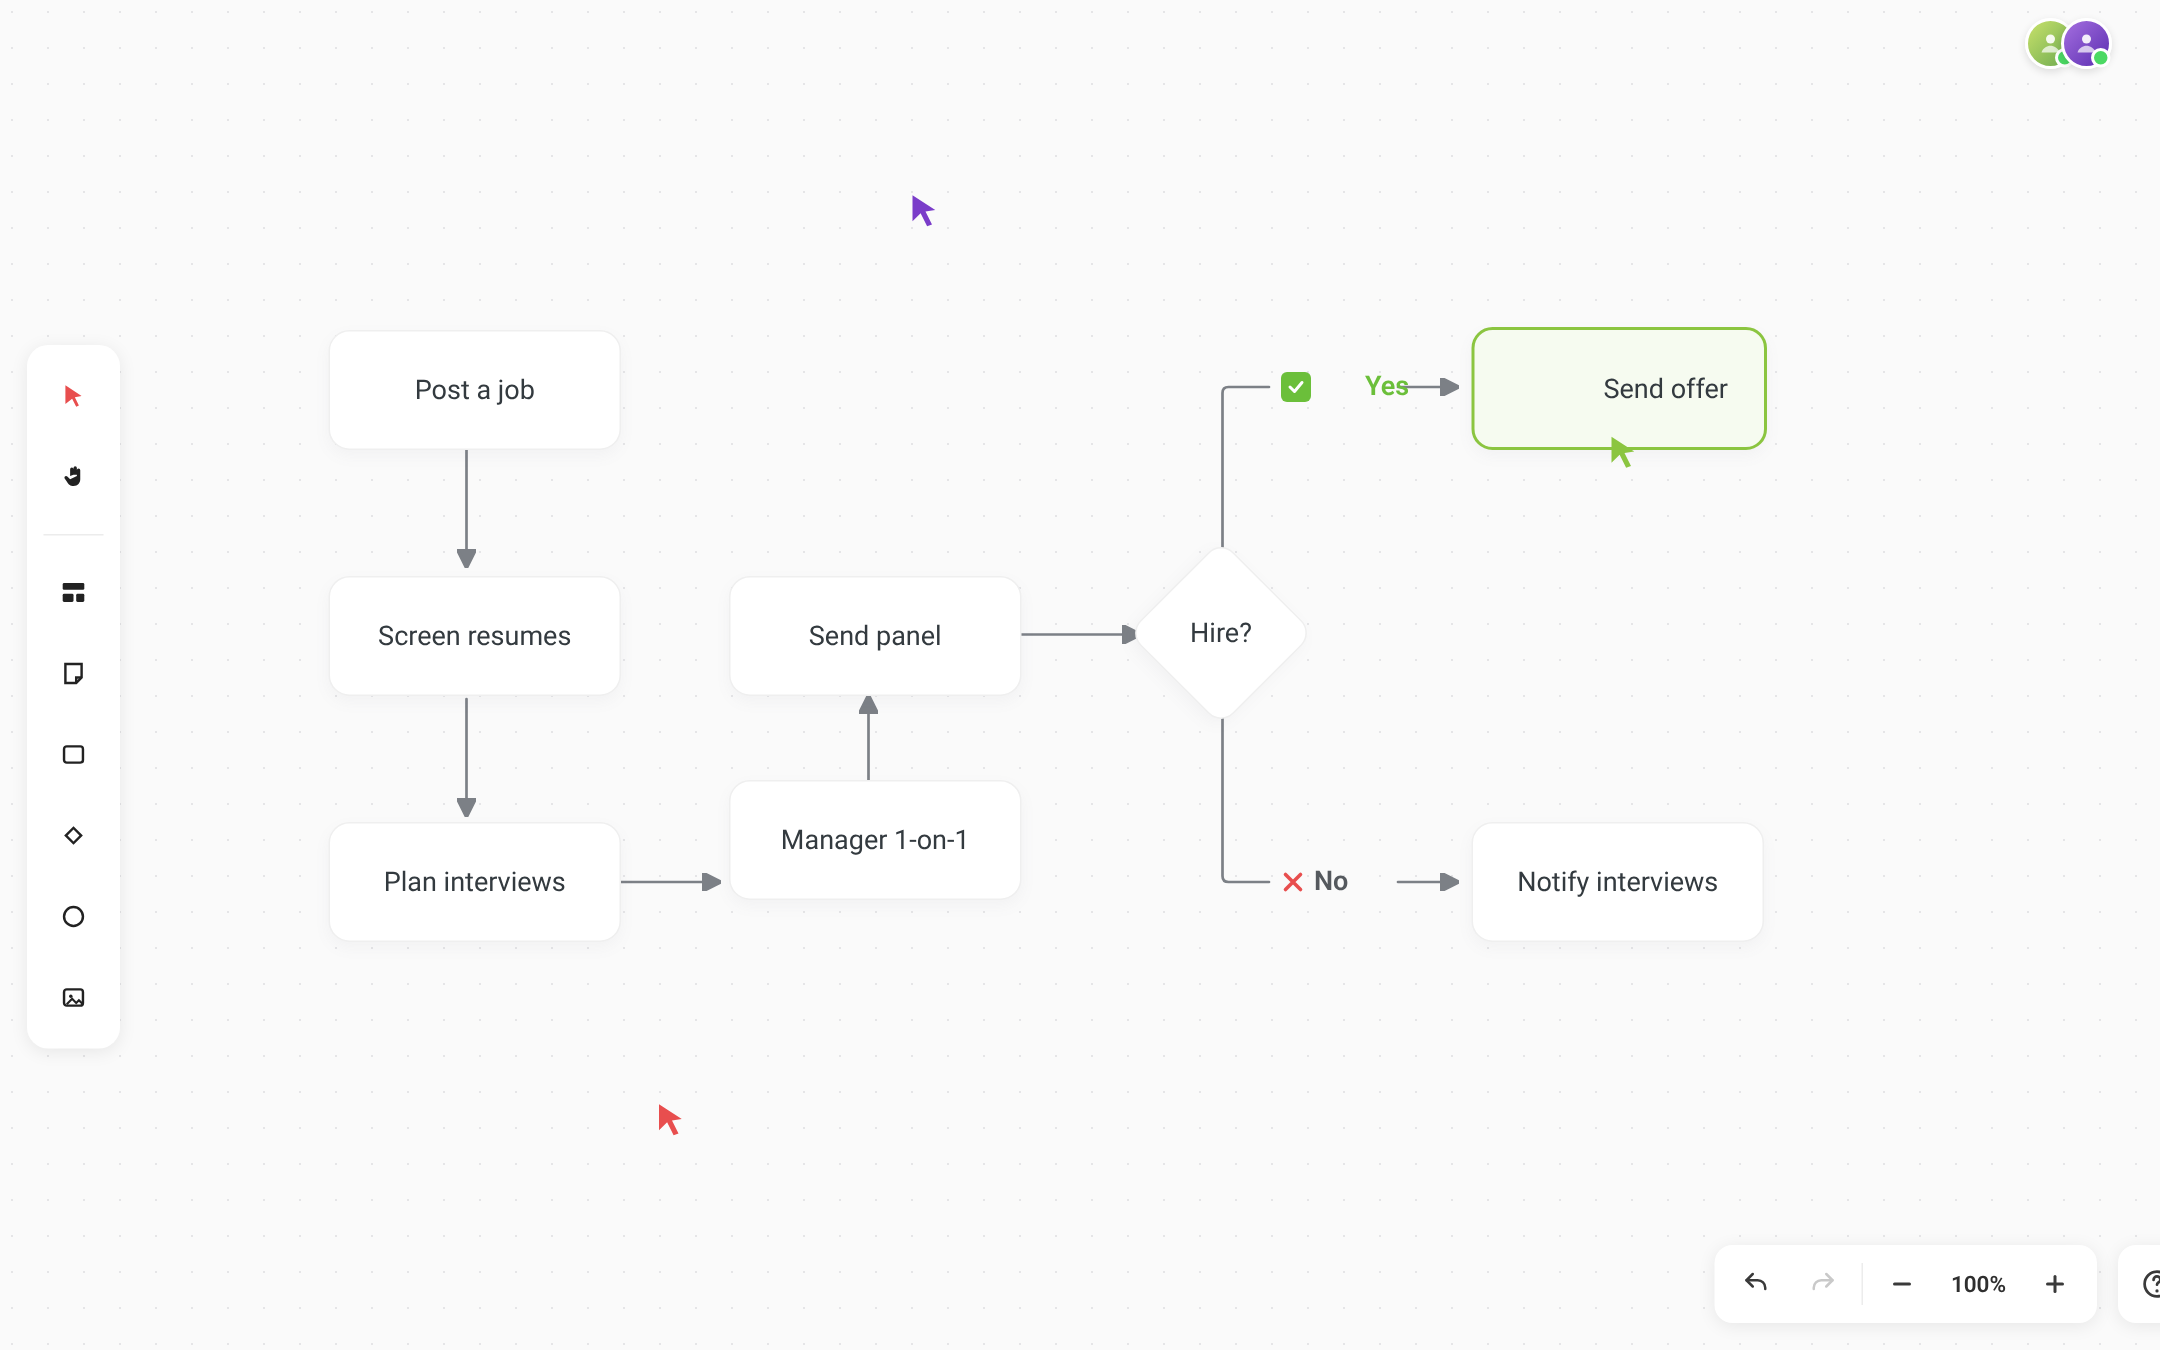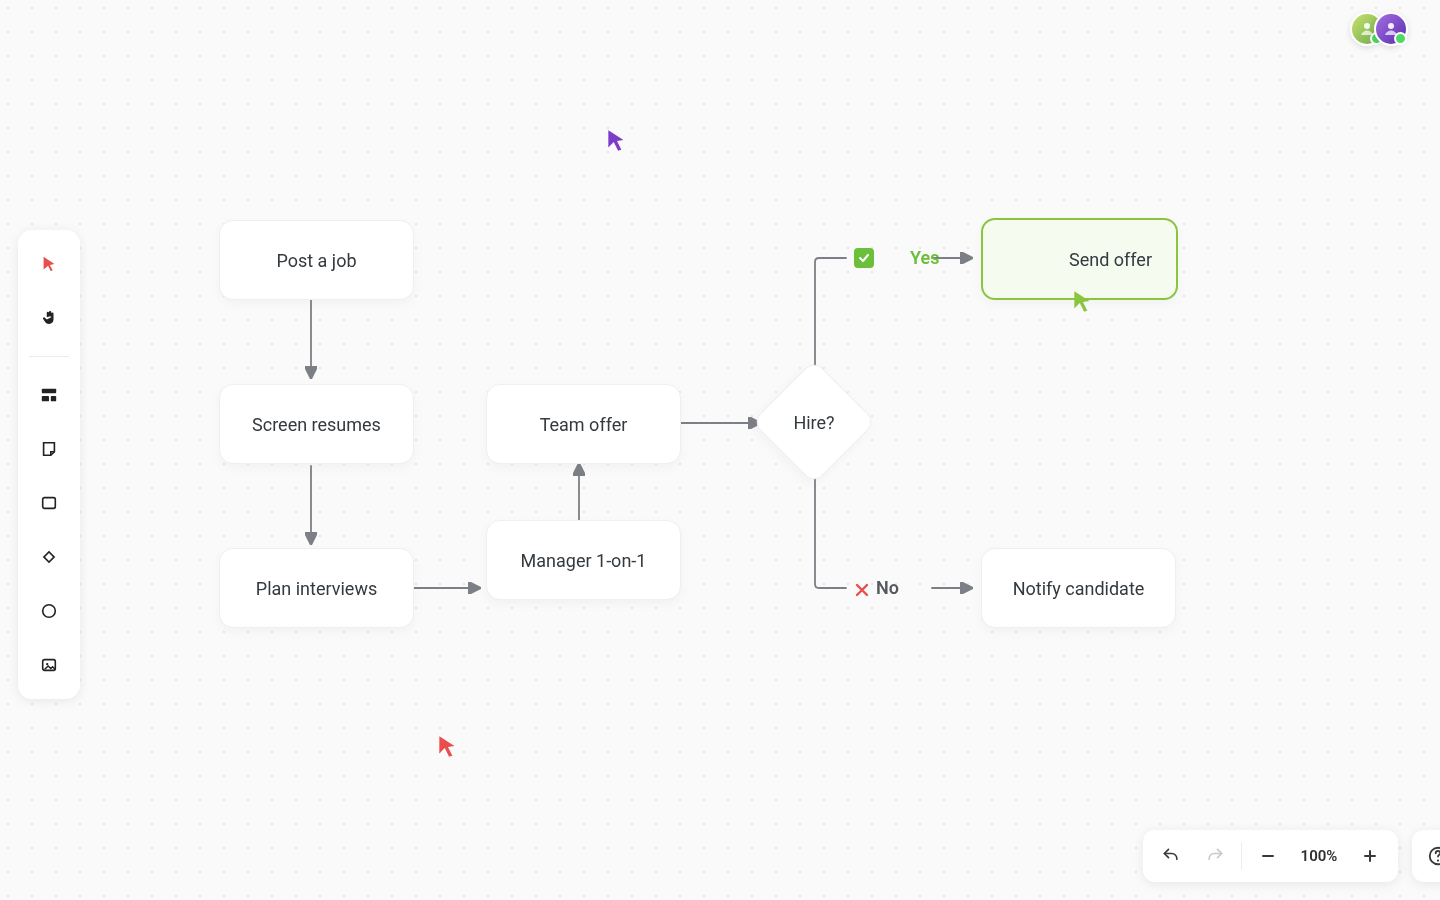--- a/index.html
+++ b/index.html
@@ -240,44 +240,44 @@
   <div class="node" style="left:219px;top:548px;width:145px;">
     <span>Plan interviews</span>
   </div>
   <div class="node" style="left:219px;top:384px;width:145px;">
     <span>Screen resumes</span>
   </div>
   <div class="node" style="left:486px;top:520px;width:145px;">
     <span>Manager 1-on-1</span>
   </div>
   <div class="node" style="left:486px;top:384px;width:145px;">
-    <span>Team offer</span>
+    <span>Send panel</span>
   </div>
 
   <div class="decision" style="left:770px;top:378px;">
     <div class="diamond"></div>
     <span class="label">Hire?</span>
   </div>
 
   <div class="node selected" style="left:981px;top:218px;width:145px;">
     <span>Send offer</span>
   </div>
   <div class="node" style="left:981px;top:548px;width:145px;">
-    <span>Notify candidate</span>
+    <span>Notify interviews</span>
   </div>
 
   <div class="branch-label yes" style="left:854px;top:247px;gap:36px;">
     <span class="check-badge">
       <svg width="12" height="12" viewBox="0 0 12 12">
           <path d="M2 6l3 3 5-6" stroke="#fff" stroke-width="2" fill="none" stroke-linecap="round" stroke-linejoin="round"></path>
         </svg>
     </span>
     <span>Yes</span>
   </div>
-  <div class="branch-label no" style="left:854px;top:577px;align-items:flex-end;">
+  <div class="branch-label no" style="left:854px;top:577px;">
     <span class="x-badge">
       <svg width="16" height="16" viewBox="0 0 16 16">
           <path d="M3 3l10 10M13 3L3 13" stroke="#e84e4e" stroke-width="2.4" stroke-linecap="round"></path>
         </svg>
     </span>
     <span>No</span>
   </div>
 
   <div class="cursor" style="left:606px;top:128px;">
     <svg width="22" height="26" viewBox="0 0 20 24">

